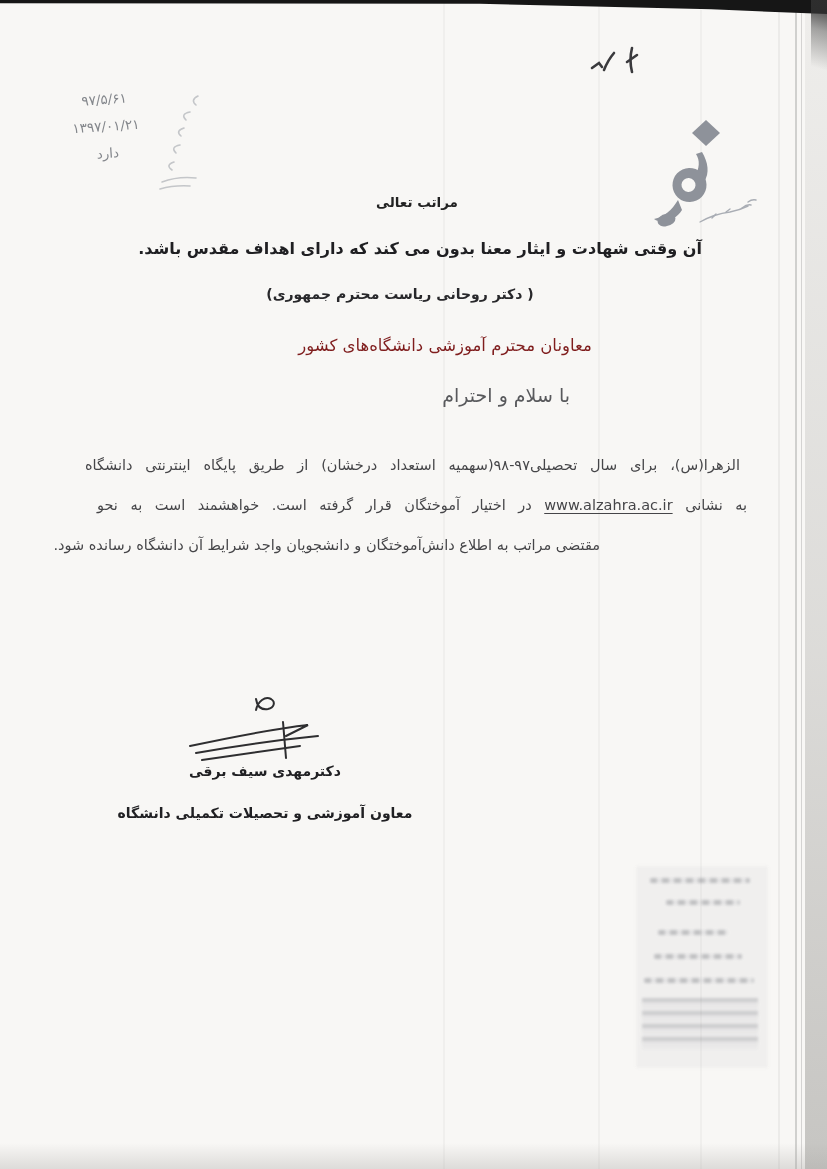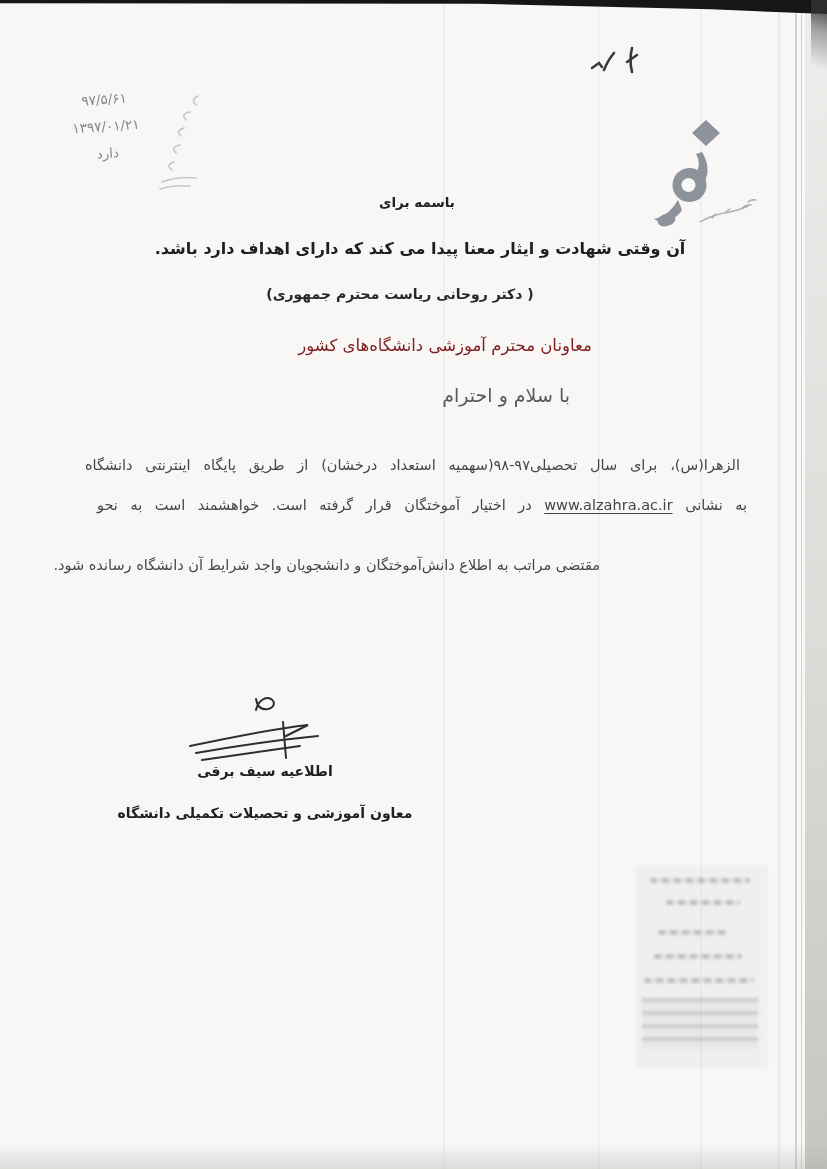--- a/index.html
+++ b/index.html
@@ -32,21 +32,21 @@
   .attribution{top:286px;left:40px;width:720px;text-align:center;
     font-size:14px;font-weight:bold;color:#28282b;}
   .recipient{top:336px;left:85px;width:720px;text-align:center;
     font-size:16.5px;font-weight:normal;color:#7f1d1d;}
   .salutation{top:384px;right:257px;font-size:19px;color:#58595c;}
   .body-line{font-size:14.5px;color:#454548;white-space:nowrap;}
   .just{text-align:justify;text-align-last:justify;white-space:normal;}
   .body-l1{top:416px;left:85px;width:655px;}
   .body-l2{top:457px;left:85px;width:655px;}
   .body-l3{top:497px;left:97px;width:650px;}
-  .body-l4{top:557px;left:110px;width:490px;text-align:left;}
+  .body-l4{top:537px;left:110px;width:490px;text-align:left;}
   .url{direction:ltr;unicode-bidi:embed;text-decoration:underline;text-underline-offset:3px;}
   
   .sig-name{top:763px;left:105px;width:320px;text-align:center;
     font-size:14px;font-weight:bold;color:#202023;}
   .sig-title{top:805px;left:105px;width:320px;text-align:center;
     font-size:14px;font-weight:bold;color:#202023;}
   
   .stamp{left:636px;top:866px;width:132px;height:202px;
     background:rgba(190,192,196,.16);filter:blur(1.4px);opacity:.85;}
   .stamp-row{position:absolute;height:5px;border-radius:2px;
@@ -107,23 +107,23 @@
         <path d="M24 96 a8 6 -20 1 0 1 12 a8 6 -20 1 0 -1 -12"></path>
       </g>
       <g fill="none" stroke="#a9adb4" stroke-width="1.4" stroke-linecap="round">
         <path d="M58 104 q14 -8 30 -10 q10 -2 18 -6"></path>
         <path d="M70 100 l4 -4 M84 94 l4 -3 M100 90 q5 -4 9 -3"></path>
         <path d="M106 84 q4 -3 8 -2"></path>
       </g>
     </svg>
   </div>
 
-  <div class="abs bismillah">باسمه برای</div>
+  <div class="abs bismillah">مراتب تعالی</div>
 
-  <div class="abs quote">آن وقتی شهادت و ایثار معنا پیدا می کند که دارای اهداف دارد باشد.</div>
+  <div class="abs quote">آن وقتی شهادت و ایثار معنا بدون می کند که دارای اهداف مقدس باشد.</div>
   <div class="abs attribution">( دکتر روحانی ریاست محترم جمهوری)</div>
 
   <div class="abs recipient">معاونان محترم آموزشی دانشگاه‌های کشور</div>
   <div class="abs salutation">با سلام و احترام</div>
 
   <div class="abs body-line just body-l2">الزهرا(س)، برای سال تحصیلی۹۷-۹۸(سهمیه استعداد درخشان) از طریق پایگاه اینترنتی دانشگاه</div>
   <div class="abs body-line just body-l3">
     <span>به نشانی</span>
     <span class="url">www.alzahra.ac.ir</span>
     <span>در اختیار آموختگان قرار گرفته است. خواهشمند است به نحو</span>
@@ -134,21 +134,21 @@
     <svg width="165" height="80" viewBox="0 0 165 80">
       <g fill="none" stroke="#2e2e30" stroke-width="2" stroke-linecap="round">
         <path d="M88 18 c2 -9 9 -14 15 -11 c5 3 3 9 -3 10 c-7 1 -11 -3 -12 -10"></path>
         <path d="M22 54 C60 46 112 36 140 33 L118 44"></path>
         <path d="M28 61 C72 53 120 47 150 44"></path>
         <path d="M34 68 C78 62 116 56 132 54"></path>
         <path d="M115 30 l3 36"></path>
       </g>
     </svg>
   </div>
-  <div class="abs sig-name">اطلاعیه سیف برقی</div>
+  <div class="abs sig-name">دکترمهدی سیف برقی</div>
   <div class="abs sig-title">معاون آموزشی و تحصیلات تکمیلی دانشگاه</div>
 
   <div class="abs stamp">
     <div class="stamp-row" style="left:14px;right:18px;top:12px"></div>
     <div class="stamp-row" style="left:30px;right:28px;top:34px"></div>
     <div class="stamp-row" style="left:22px;right:40px;top:64px"></div>
     <div class="stamp-row" style="left:18px;right:26px;top:88px"></div>
     <div class="stamp-row" style="left:8px;right:14px;top:112px"></div>
     <div class="stamp-block"></div>
   </div>

